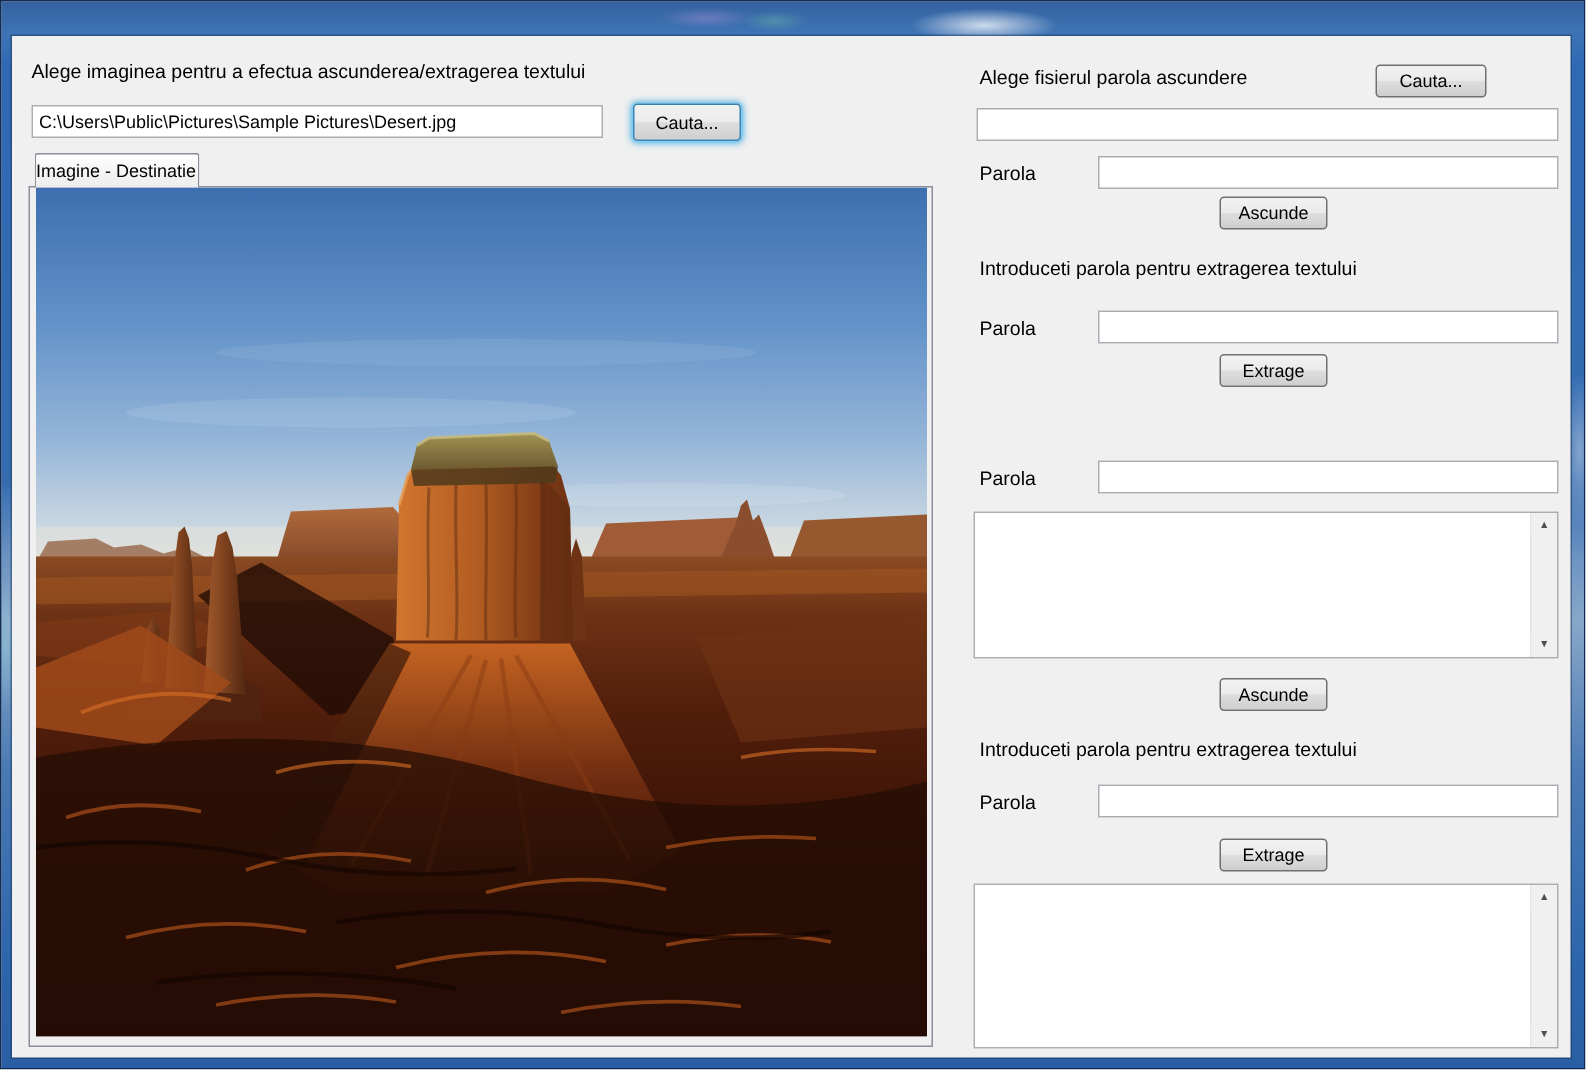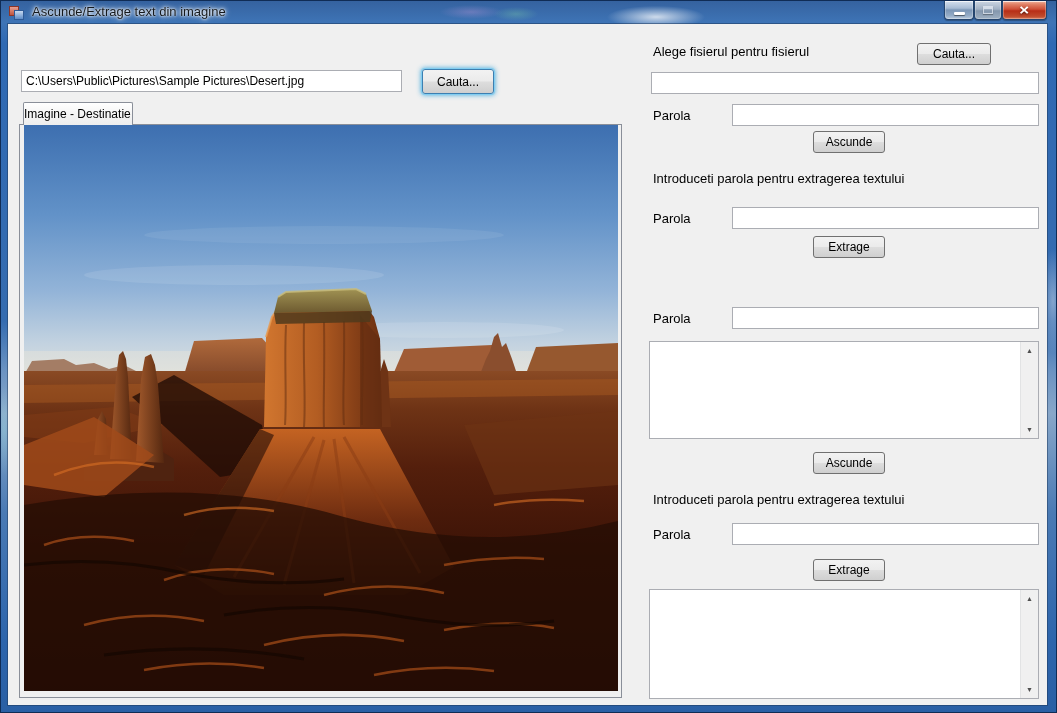--- a/index.html
+++ b/index.html
@@ -77,41 +77,24 @@
   .sb-btn {position:absolute; left:0; width:17px; height:17px; display:flex; align-items:center;
     justify-content:center; font-size:7px; color:#4f4f4f; background:#f0f0f0;}
   .sb-btn.up {top:0;} .sb-btn.down {bottom:0;}
 </style>
 </head>
 <body>
 
 <div class="window">
   <div class="sheen"></div>
 
-  <div class="titlebar">
-    <span class="app-icon">
-      <span class="sq1"></span>
-      <span class="sq2"></span>
-    </span>
-    <span class="title">Ascunde/Extrage text din imagine</span>
-    <div class="win-buttons">
-      <div class="winbtn min">
-        <span class="min-glyph"></span>
-      </div>
-      <div class="winbtn max">
-        <span class="max-glyph"></span>
-      </div>
-      <div class="winbtn close">
-        <span class="close-glyph">×</span>
-      </div>
-    </div>
-  </div>
 
   <div class="client">
 
+    <span class="lbl" style="left:13px; top:16px;">Alege imaginea pentru a efectua ascunderea/extragerea textului</span>
 
     <input class="tb" style="left: 13px; top: 46px; width: 381px;" type="text" value="C:\Users\Public\Pictures\Sample Pictures\Desert.jpg">
 
     <button class="btn focused" style="left:414px; top:45px; width:72px; height:25px;">Cauta...</button>
 
     <div class="tab-header">
       <span>Imagine - Destinatie</span>
     </div>
     <div class="tab-page">
       <svg class="photo" viewBox="0 0 594 566" preserveAspectRatio="none" role="img">
@@ -201,21 +184,21 @@
           <path d="M0,380 Q180,350 320,392 Q460,430 594,396 L594,566 L0,566 Z" fill="#230c04" opacity="0.72"></path>
           <path d="M30,350 q50,-20 100,-8 M160,390 q40,-12 90,-4 M470,380 q40,-8 90,-4" stroke="#d96f24" stroke-width="2.5" opacity="0.6" fill="none"></path>
           <path d="M20,420 q40,-14 90,-4 M140,455 q50,-18 110,-6 M300,470 q60,-16 120,-2
                    M420,440 q50,-10 100,-6 M60,500 q60,-16 120,-4 M240,520 q70,-18 140,-4
                    M420,505 q60,-12 110,-2 M120,545 q60,-12 120,-2 M350,550 q60,-12 120,-4" stroke="#c05a1d" stroke-width="2.5" opacity="0.6" fill="none"></path>
           <path d="M0,440 q80,-10 160,8 q80,16 160,6 M200,490 q90,-16 180,2 q80,14 150,4 M80,530 q100,-14 200,4" stroke="#140702" stroke-width="3" opacity="0.7" fill="none"></path>
         </g>
       </svg>
     </div>
 
-    <span class="lbl" style="left:645px; top:20px;">Alege fisierul pentru fisierul</span>
+    <span class="lbl" style="left:645px; top:20px;">Alege fisierul parola ascundere</span>
     <button class="btn" style="left:909px; top:19px; width:74px; height:22px;">Cauta...</button>
     <input class="tb" style="left: 643px; top: 48px; width: 388px;" type="text" value="">
     <span class="lbl" style="left:645px; top:84px;">Parola</span>
     <input class="tb" style="left: 724px; top: 80px; width: 307px;" type="text" value="">
     <button class="btn" style="left:805px; top:107px; width:72px; height:22px;">Ascunde</button>
 
     <span class="lbl" style="left:645px; top:147px;">Introduceti parola pentru extragerea textului</span>
     <span class="lbl" style="left:645px; top:187px;">Parola</span>
     <input class="tb" style="left: 724px; top: 183px; width: 307px;" type="text" value="">
     <button class="btn" style="left:805px; top:212px; width:72px; height:22px;">Extrage</button>

